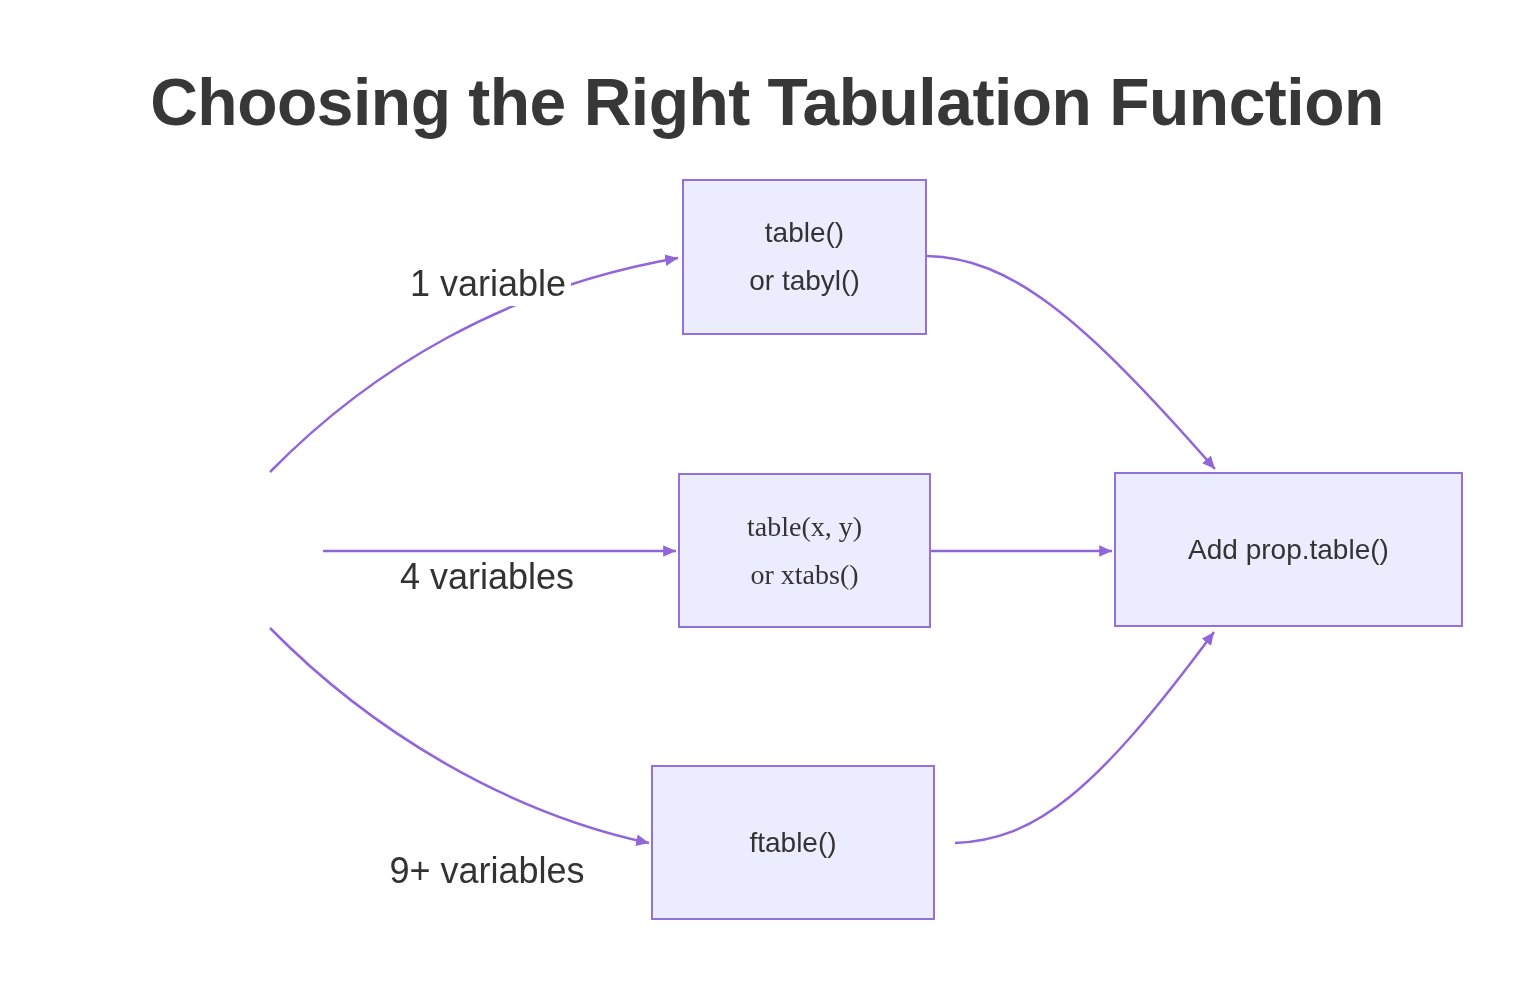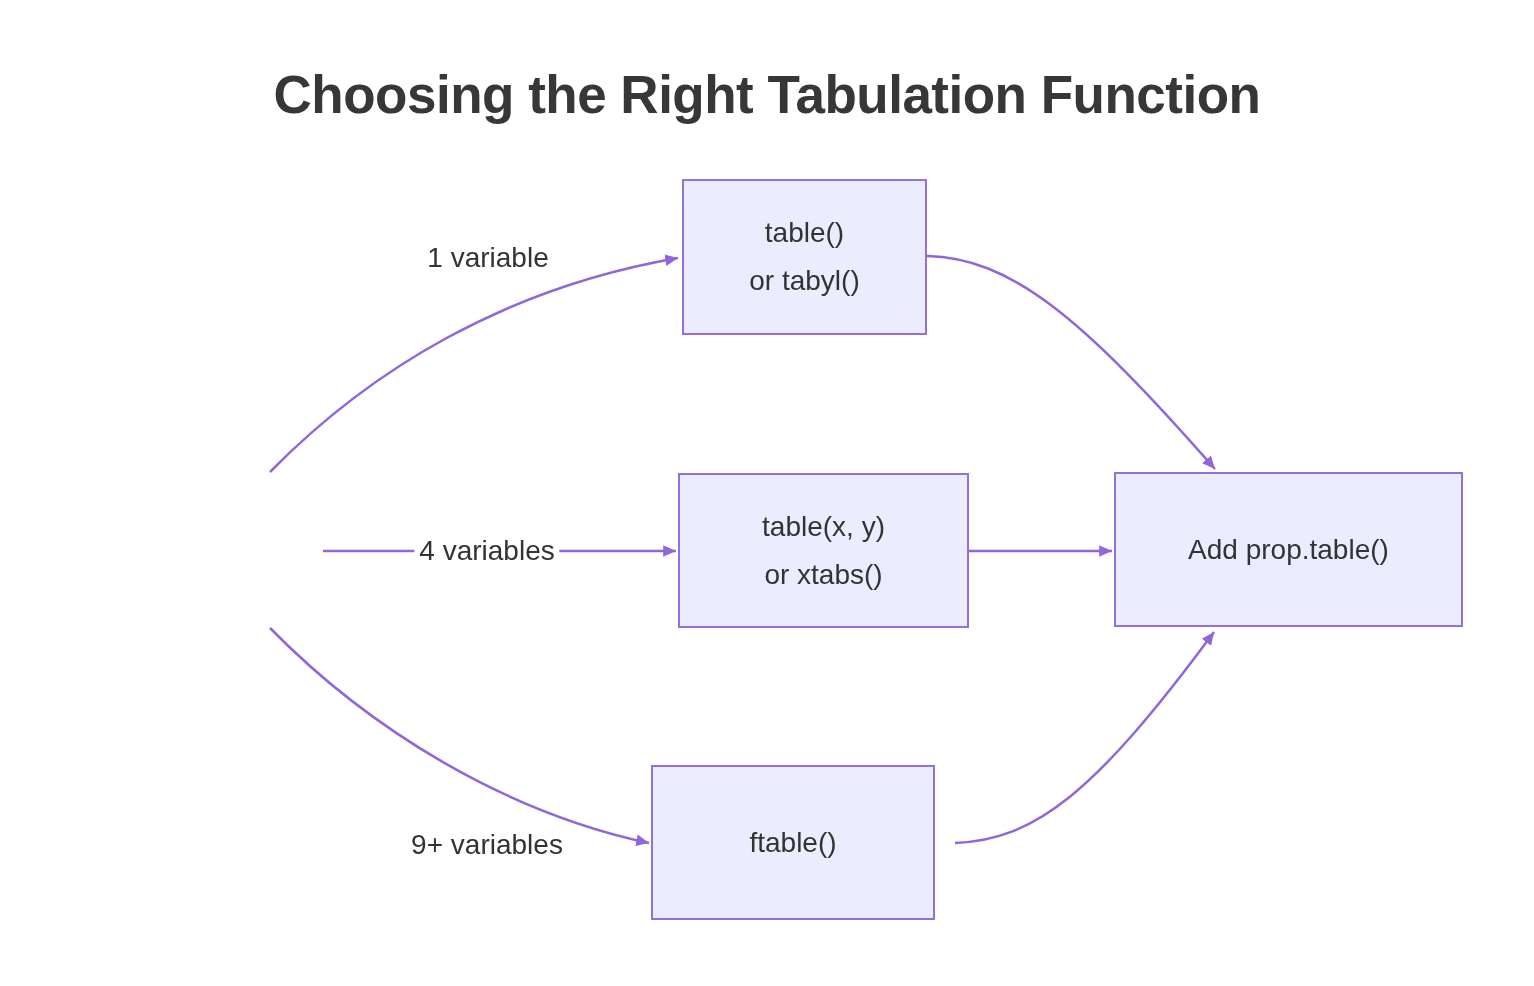--- a/index.html
+++ b/index.html
@@ -16,21 +16,21 @@
     position:relative;
     width:1534px;height:986px;
     background:var(--background);
     font-family:"Liberation Sans", sans-serif;
     overflow:hidden;
   }
   .diagram-title{
     position:absolute;
     top:64px;left:0;right:0;
     text-align:center;
-    font-size:53px;
+    font-size:66px;
     font-weight:700;
     color:var(--title-text);
     letter-spacing:-0.5px;
   }
   .edges-svg{
     position:absolute;
     top:0;left:0;
     width:1534px;height:986px;
   }
   .edge-path{
@@ -50,31 +50,32 @@
     flex-direction:column;
     align-items:center;
     justify-content:center;
     text-align:center;
     color:var(--text);
     font-size:28px;
     line-height:48px;
   }
   .node-decision{left:57px;top:473px;width:266px;height:153px;}
   .node-one-var{left:682px;top:179px;width:245px;height:156px;}
-  .node-two-var{left:678px;top:473px;width:291px;height:155px;}
+  .node-two-var{left:678px;top:473px;width:253px;height:155px;font-family:Liberation Serif, serif;}
   .node-three-var{left:651px;top:765px;width:284px;height:155px;}
   .node-result{left:1114px;top:472px;width:349px;height:155px;}
   .edge-label{
     position:absolute;
     transform:translate(-50%,-50%);
     background:var(--background);
     padding:1px 5px;
     color:var(--text);
-    font-size:28px;
+    font-size:36px;
     white-space:nowrap;
+    margin-top:26px;
   }
   .edge-label-one{left:488px;top:258px;}
   .edge-label-two{left:487px;top:551px;}
   .edge-label-three{left:487px;top:845px;}
 </style>
 </head>
 <body>
 
 <div class="stage">
 

